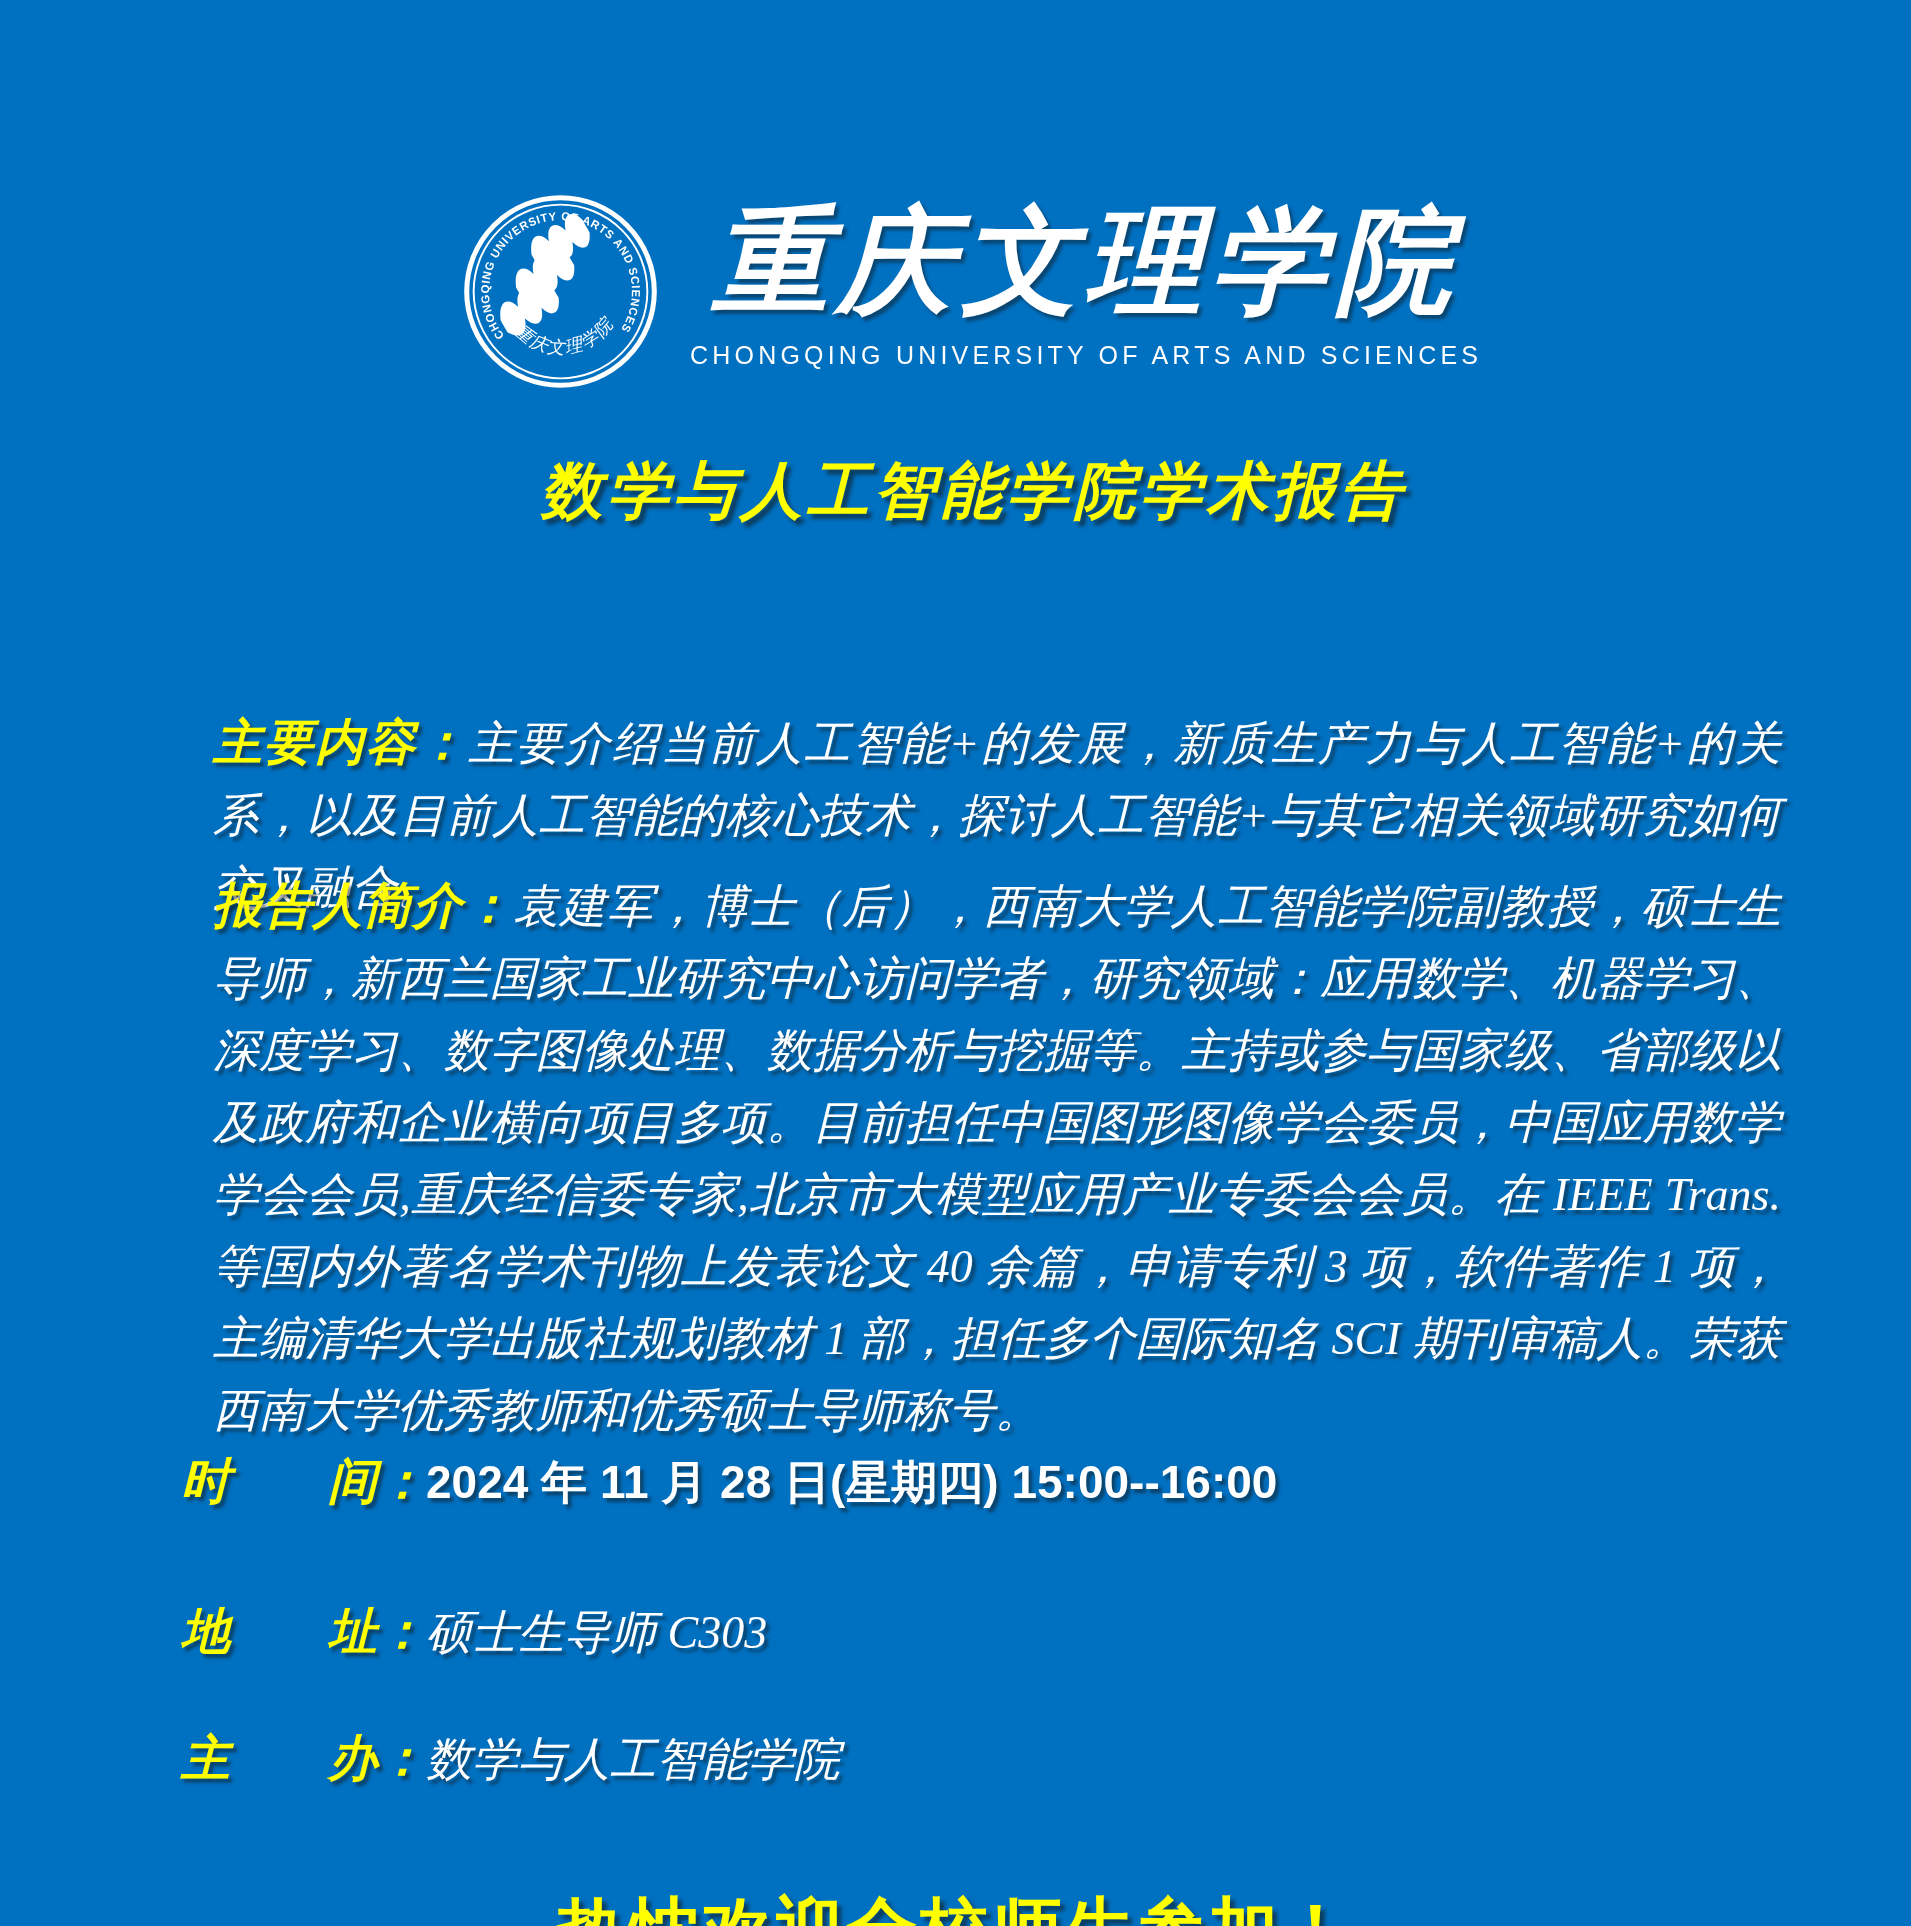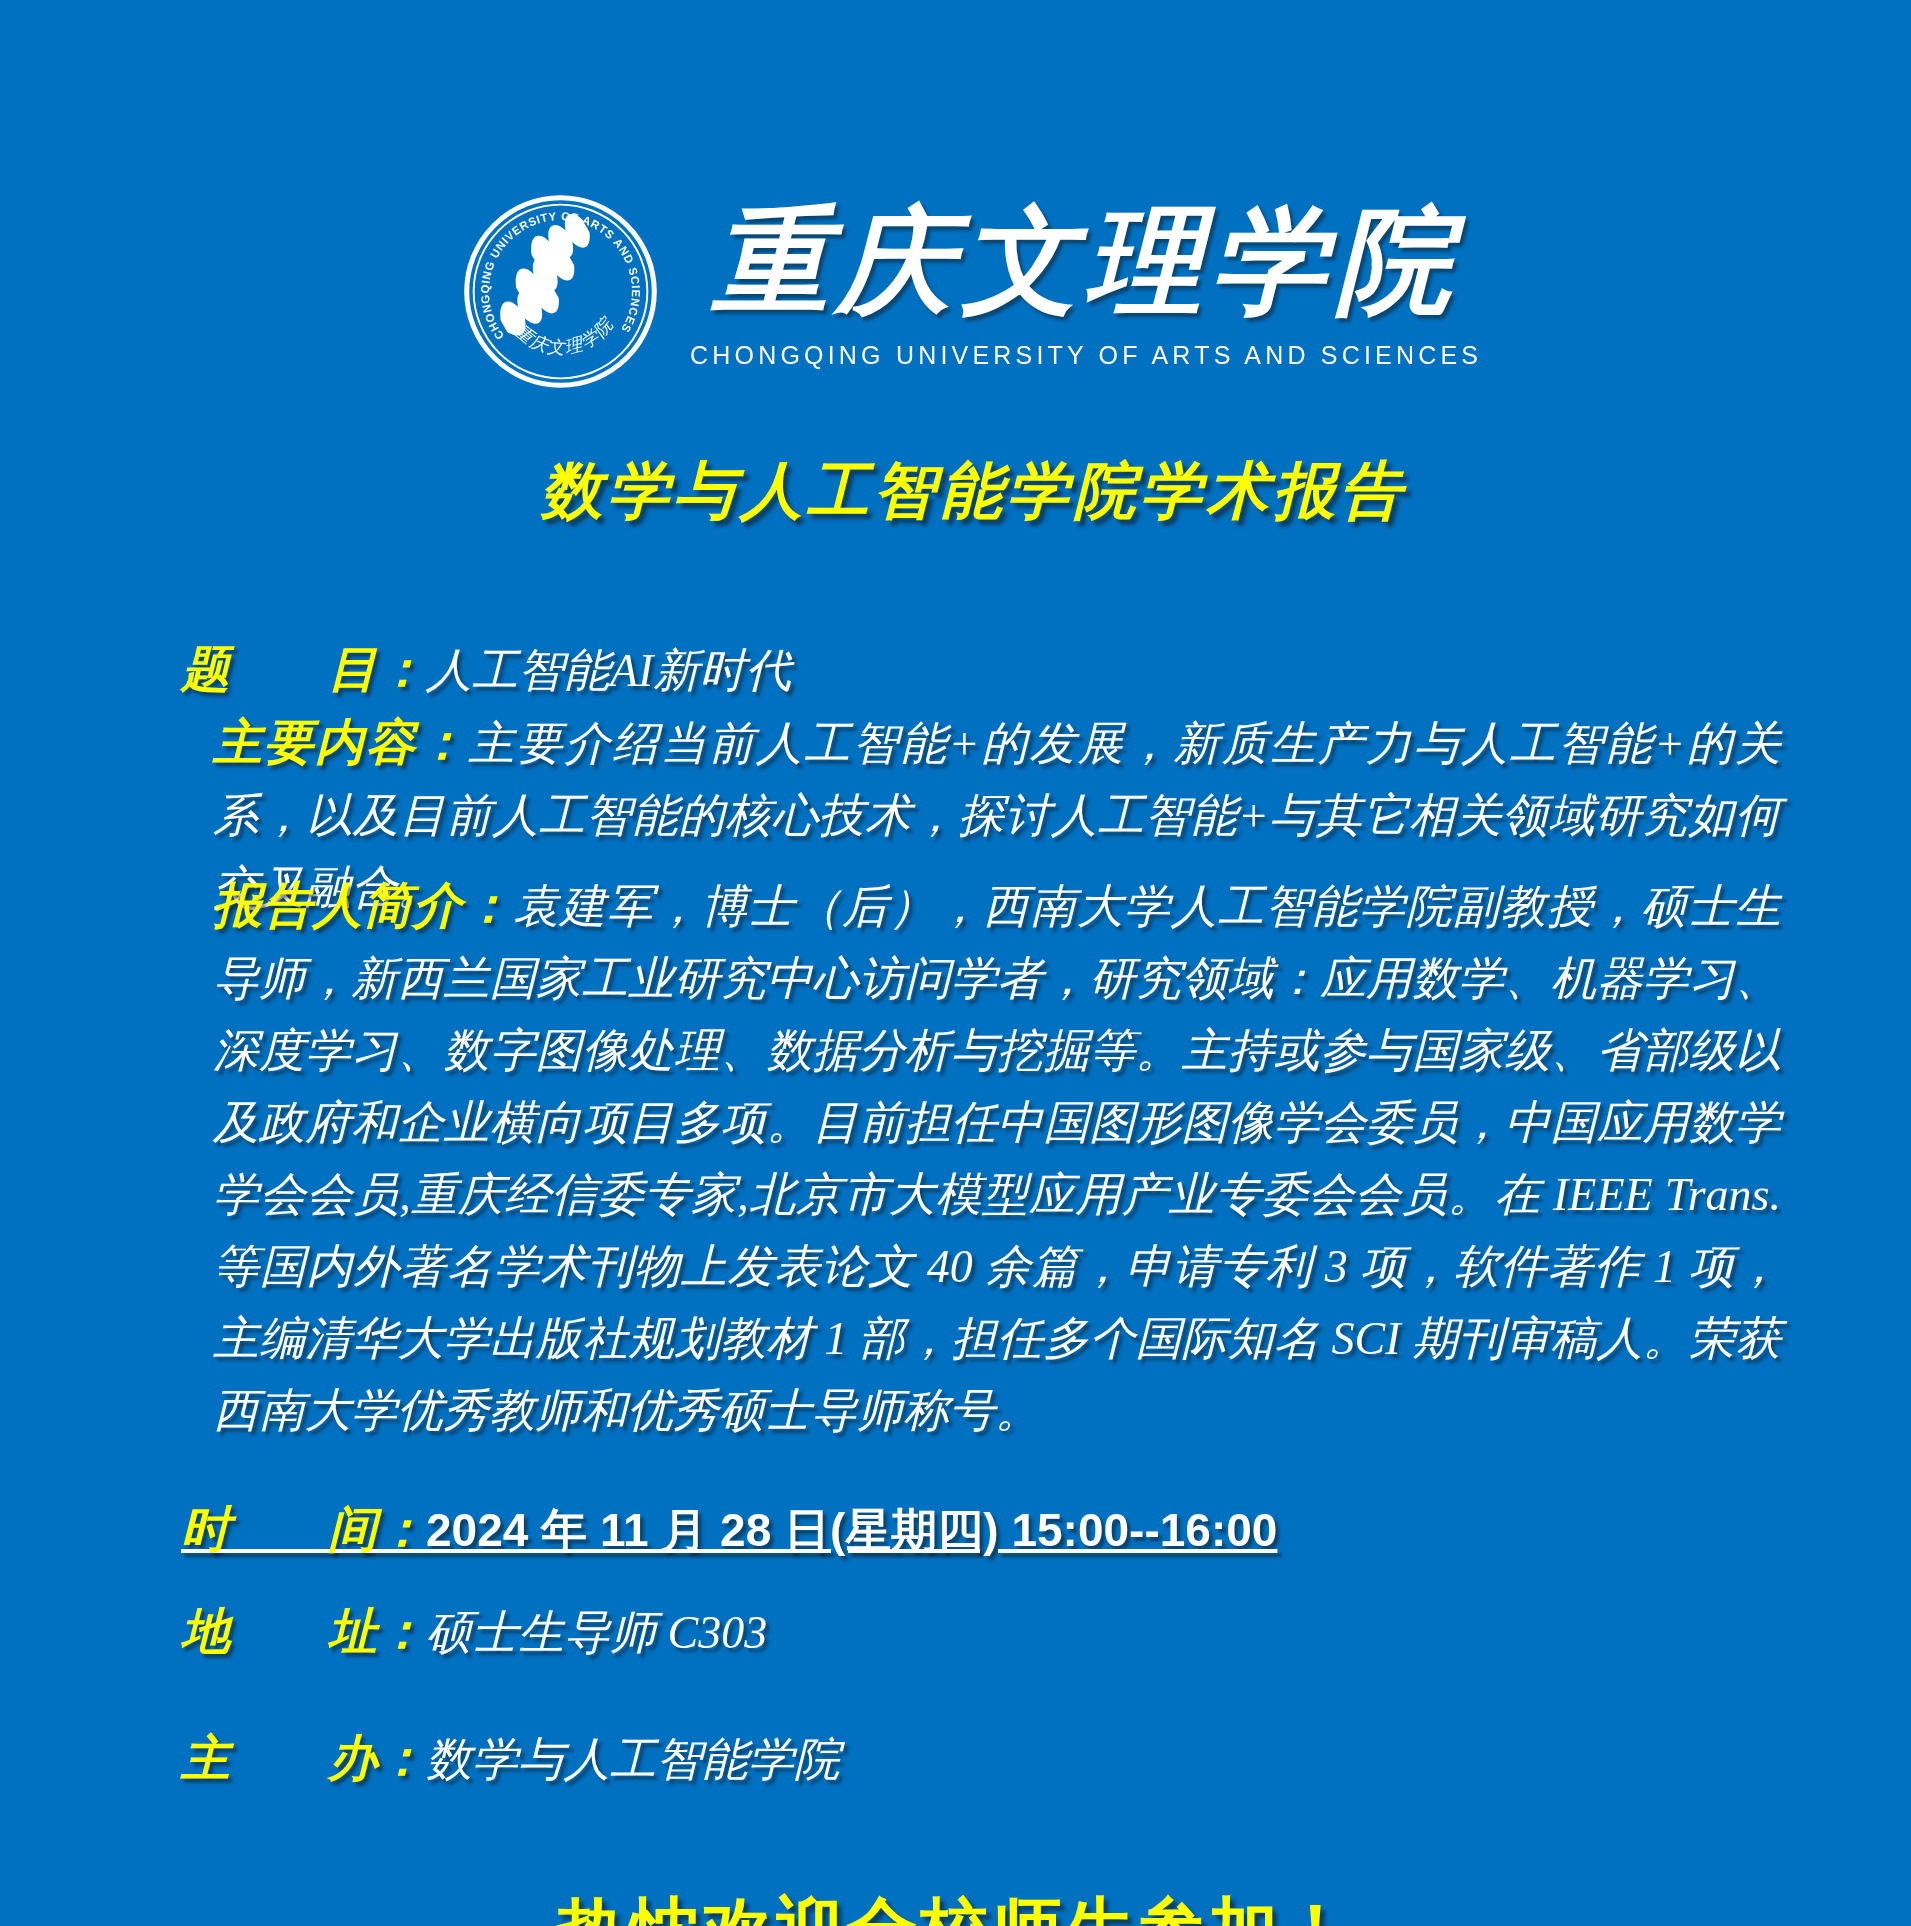--- a/index.html
+++ b/index.html
@@ -39,21 +39,21 @@
     text-shadow:3.5px 4.2px 3.1px rgba(20,20,20,.5);
   }
   .para{ text-align:justify;margin-left:32px; }
   .label{ color:#FFFF00; font-weight:bold; font-size:49px; }
   .value-white{ color:#ffffff; }
   .num-style{ font-family:"Liberation Sans","DejaVu Sans",sans-serif; font-weight:bold; font-style:normal; }
 
   .topic  { top:634px; white-space:nowrap; }
   .content{ top:707px; }
   .speaker{ top:870px; }
-  .time   { top:1494px; white-space:nowrap;text-decoration:underline; }
+  .time   { top:1446px; white-space:nowrap; }
   .venue  { top:1596px; white-space:nowrap; }
   .host   { top:1699px; white-space:nowrap;margin-top:24px; }
 
   
   .footer{
     position:absolute; top:1884px; left:0; width:100%; margin:0;
     text-align:center; color:#FFFF00; font-size:70px; font-weight:bold;
     letter-spacing:2.3px; text-shadow:4.6px 5.4px 3.9px rgba(20,20,20,.55);
   }
 </style>
@@ -84,23 +84,20 @@
       </text>
     </svg>
     <div class="logo-right">
       <div class="calligraphy">重庆文理学院</div>
       <div class="en-name">CHONGQING UNIVERSITY OF ARTS AND SCIENCES</div>
     </div>
   </header>
 
   <h1 class="title">数学与人工智能学院学术报告</h1>
 
-  <p class="block topic">
-    <span class="label">题　　目：</span><span class="value-white">人工智能AI新时代</span>
-  </p>
 
   <p class="block para content">
     <span class="label">主要内容：</span><span class="value-white">主要介绍当前人工智能+的发展，新质生产力与人工智能+的关系，以及目前人工智能的核心技术，探讨人工智能+与其它相关领域研究如何交叉融合。</span>
   </p>
 
   <p class="block para speaker">
     <span class="label">报告人简介：</span><span class="value-white">袁建军，博士（后），西南大学人工智能学院副教授，硕士生导师，新西兰国家工业研究中心访问学者，研究领域：应用数学、机器学习、深度学习、数字图像处理、数据分析与挖掘等。主持或参与国家级、省部级以及政府和企业横向项目多项。目前担任中国图形图像学会委员，中国应用数学学会会员,重庆经信委专家,北京市大模型应用产业专委会会员。在 IEEE Trans. 等国内外著名学术刊物上发表论文 40 余篇，申请专利 3 项，软件著作 1 项，主编清华大学出版社规划教材 1 部，担任多个国际知名 SCI 期刊审稿人。荣获西南大学优秀教师和优秀硕士导师称号。</span>
   </p>
 
   <p class="block time">

